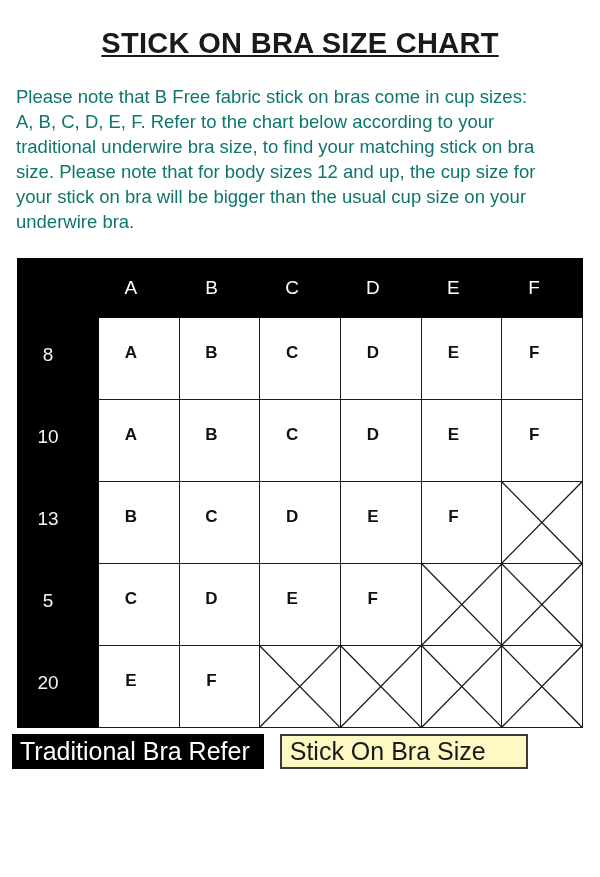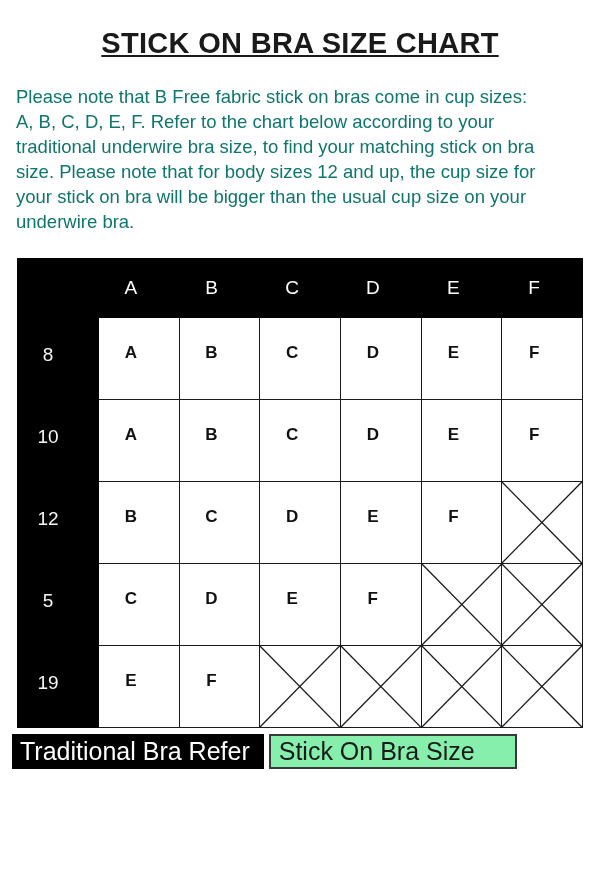--- a/index.html
+++ b/index.html
@@ -42,21 +42,21 @@
   }
   td.cell.crossed { padding:0; }
   td.cell.crossed svg { position:absolute; left:0; top:0; width:100%; height:100%; display:block; }
   td.cell.crossed line { stroke:#1a1a1a; stroke-width:1.3; }
   .legend { display:flex; align-items:stretch; margin:6px 0 0 12px; }
   .legend-trad {
     background:#000000; color:#ffffff;
     font-size:25px; line-height:34px; padding:0 14px 1px 8px;
   }
   .legend-stick {
-    margin-left:5px; background:#86efac; border:2px solid #3a3a3a;
+    margin-left:16px; background:#fef9c3; border:2px solid #3a3a3a;
     color:#1a1a1a; font-size:25px; line-height:30px; padding:0 40px 1px 8px;
   }
 </style>
 </head>
 <body>
 
 <div class="page">
 
   <h1 class="title">STICK ON BRA SIZE CHART</h1>
 
@@ -100,21 +100,21 @@
           <tr class="data-row">
             <td class="row-header">10</td>
             <td class="cell">A</td>
             <td class="cell">B</td>
             <td class="cell">C</td>
             <td class="cell">D</td>
             <td class="cell">E</td>
             <td class="cell">F</td>
           </tr>
           <tr class="data-row">
-            <td class="row-header">12</td>
+            <td class="row-header">13</td>
             <td class="cell">B</td>
             <td class="cell">C</td>
             <td class="cell">D</td>
             <td class="cell">E</td>
             <td class="cell">F</td>
             <td class="cell crossed">
               <svg viewBox="0 0 100 100" preserveAspectRatio="none">
                 <line x1="0" y1="0" x2="100" y2="100" vector-effect="non-scaling-stroke"></line>
                 <line x1="100" y1="0" x2="0" y2="100" vector-effect="non-scaling-stroke"></line>
               </svg>
@@ -133,21 +133,21 @@
               </svg>
             </td>
             <td class="cell crossed">
               <svg viewBox="0 0 100 100" preserveAspectRatio="none">
                 <line x1="0" y1="0" x2="100" y2="100" vector-effect="non-scaling-stroke"></line>
                 <line x1="100" y1="0" x2="0" y2="100" vector-effect="non-scaling-stroke"></line>
               </svg>
             </td>
           </tr>
           <tr class="data-row">
-            <td class="row-header">19</td>
+            <td class="row-header">20</td>
             <td class="cell">E</td>
             <td class="cell">F</td>
             <td class="cell crossed">
               <svg viewBox="0 0 100 100" preserveAspectRatio="none">
                 <line x1="0" y1="0" x2="100" y2="100" vector-effect="non-scaling-stroke"></line>
                 <line x1="100" y1="0" x2="0" y2="100" vector-effect="non-scaling-stroke"></line>
               </svg>
             </td>
             <td class="cell crossed">
               <svg viewBox="0 0 100 100" preserveAspectRatio="none">

